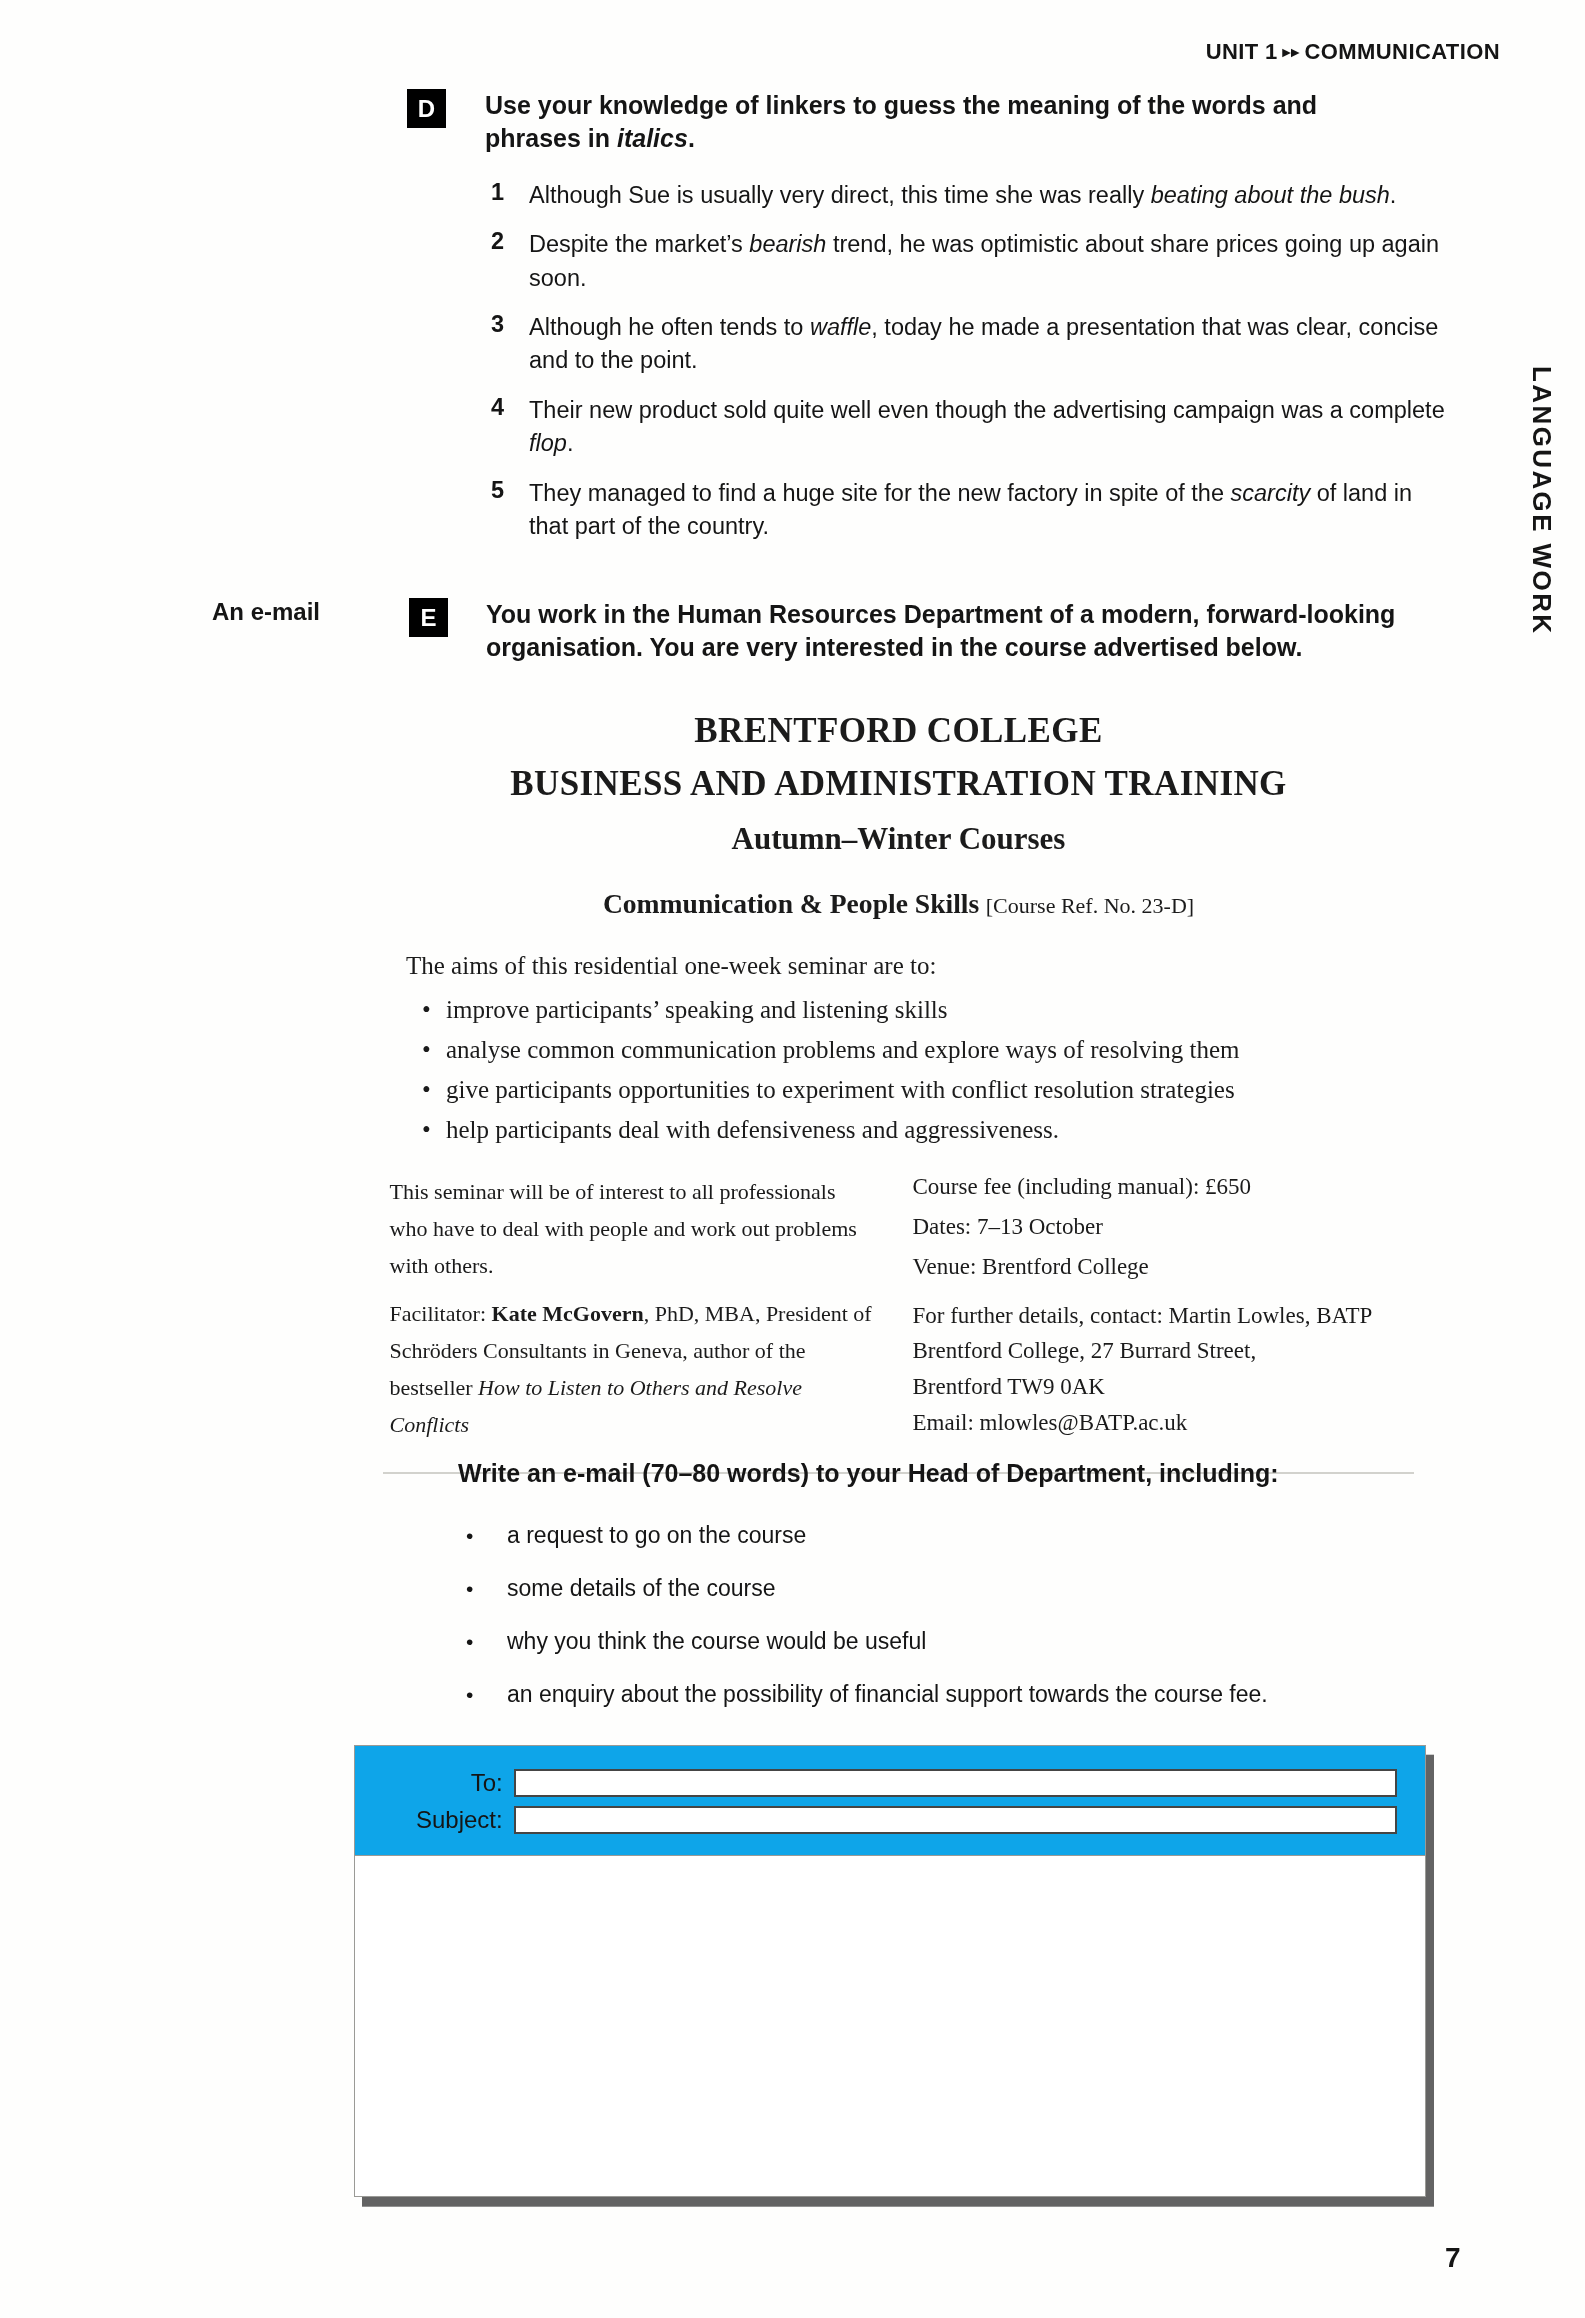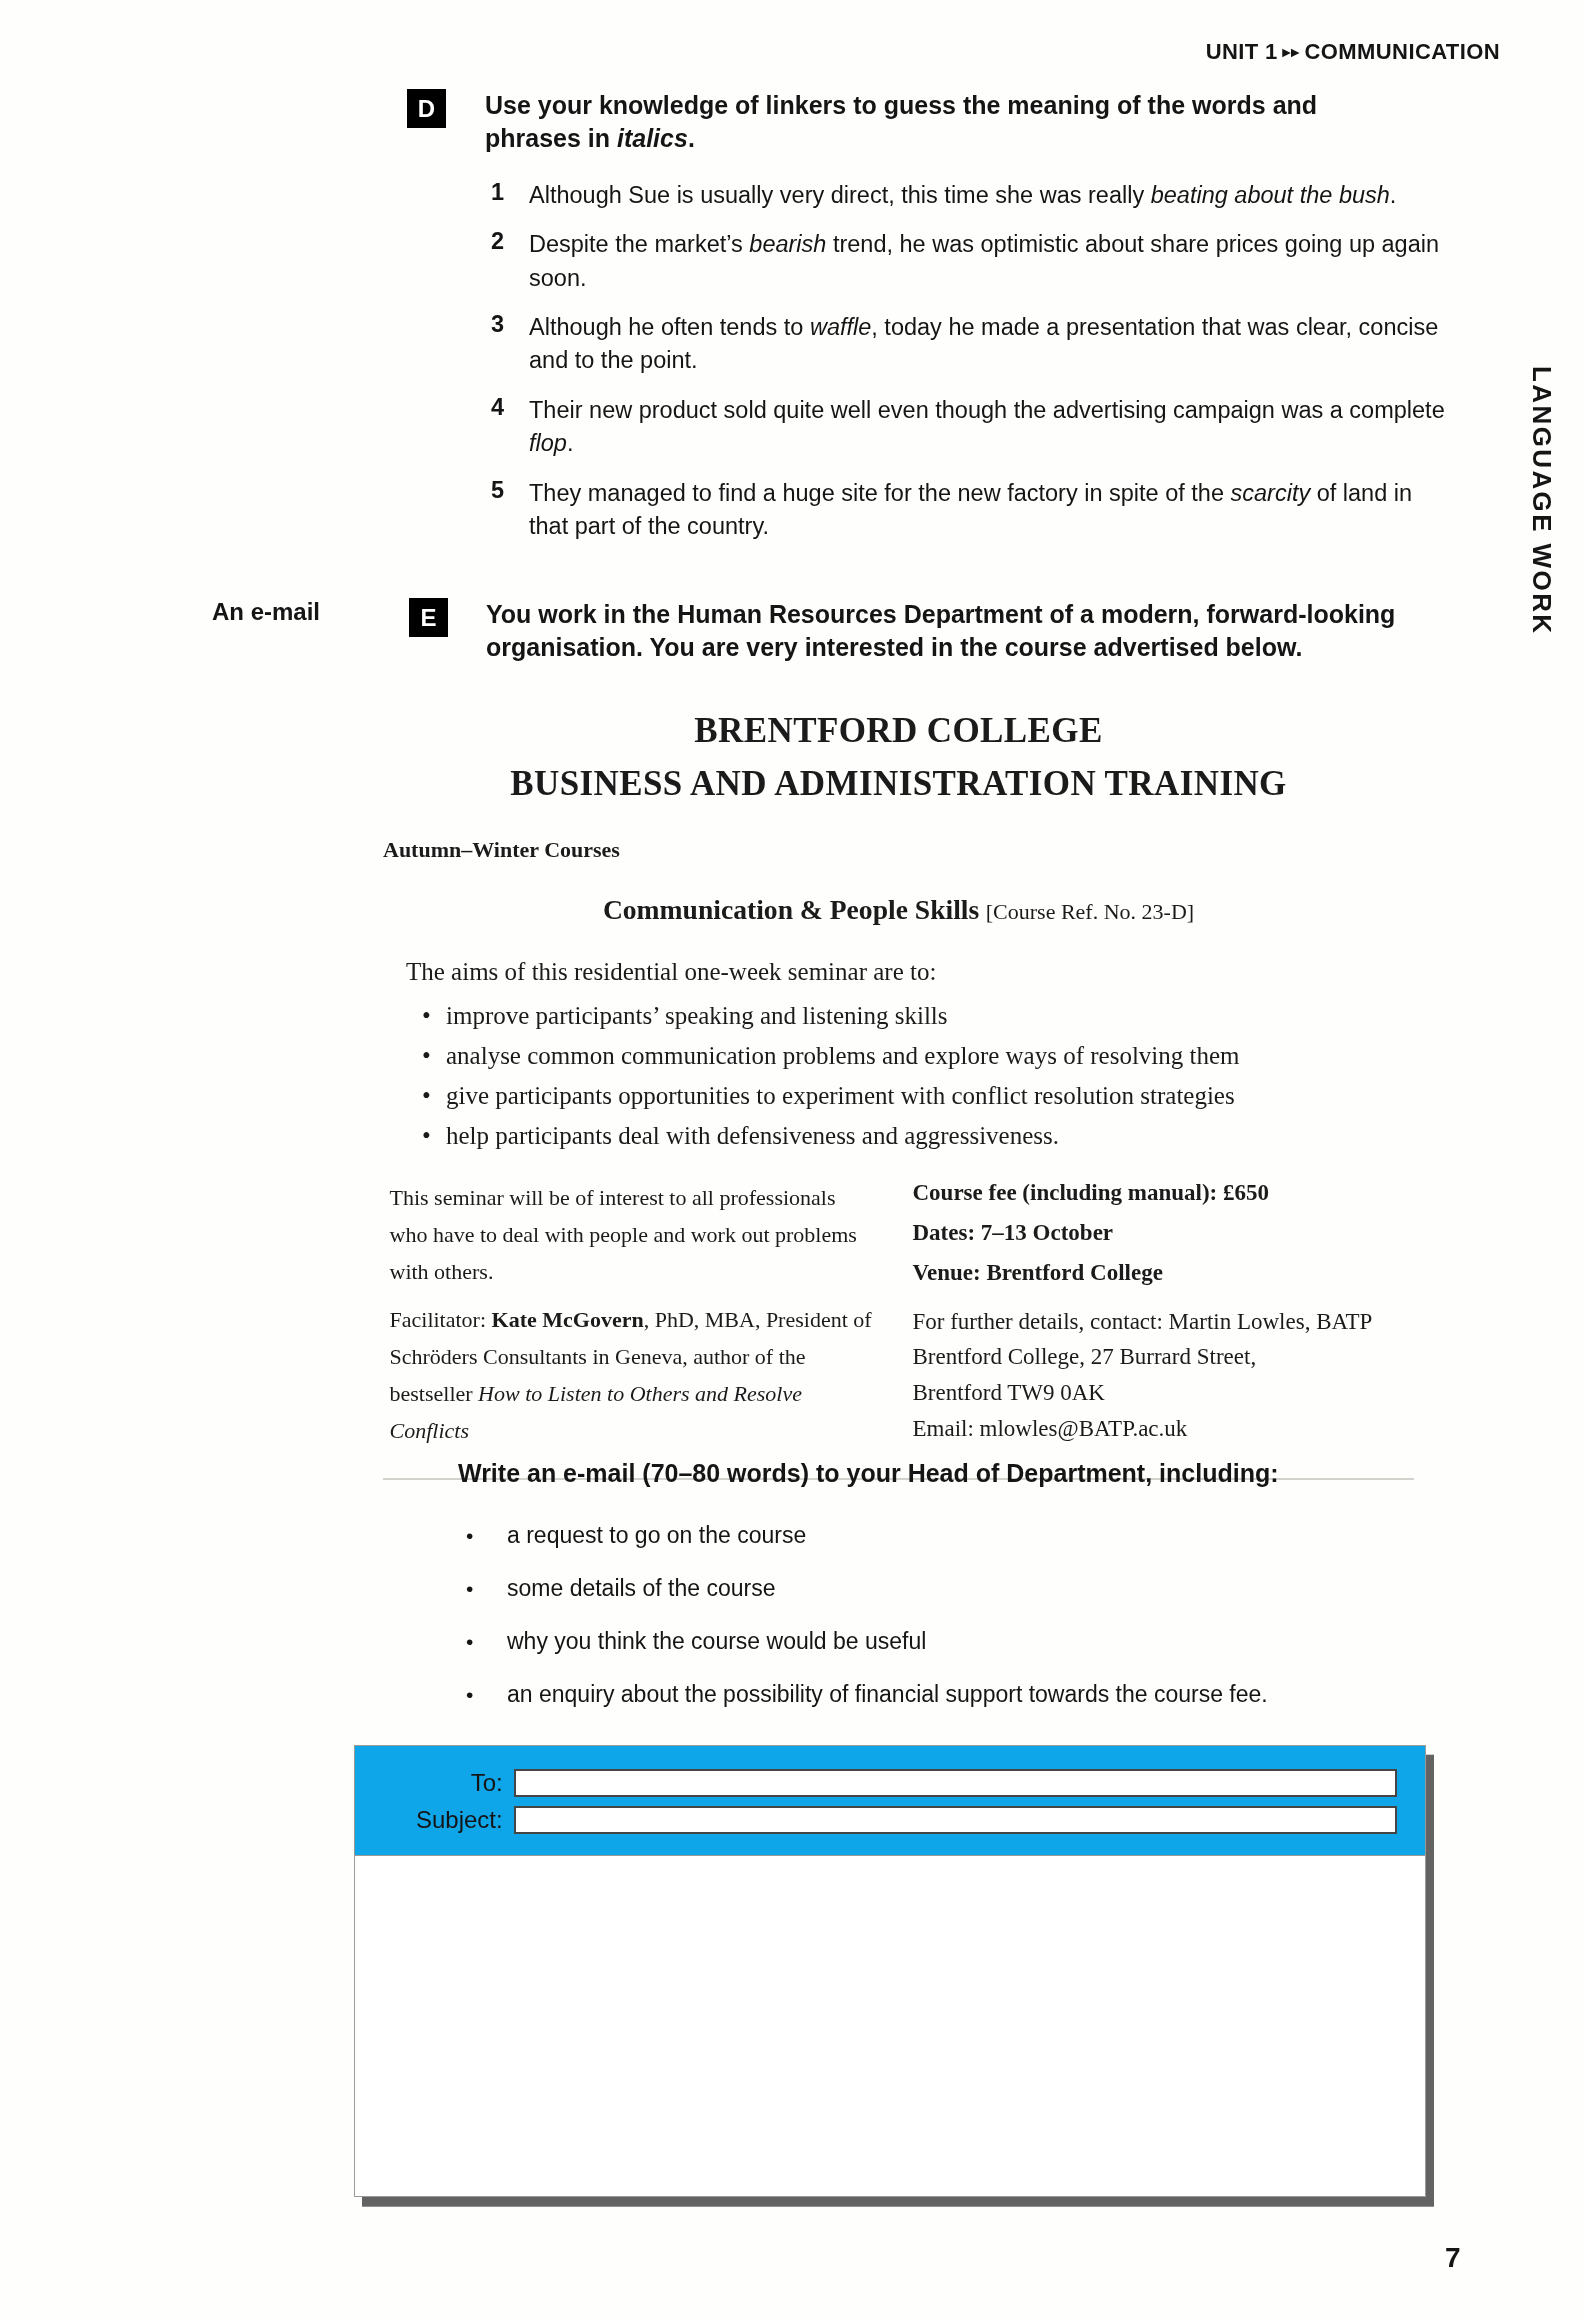--- a/index.html
+++ b/index.html
@@ -84,33 +84,33 @@
   .advert {
     position: absolute;
     left: 383px;
     top: 710px;
     width: 1031px;
     font-family: "Liberation Serif", serif;
     color: #1b1b1b;
   }
   .adv-title { text-align: center; font-weight: bold; font-size: 35px; line-height: 1.2; letter-spacing: 0.4px; }
   .adv-title2 { margin-top: 11.3px; }
-  .adv-subtitle { text-align: left; font-weight: bold; font-size: 22px; margin-top: 32px; }
+  .adv-subtitle { text-align: center; font-weight: bold; font-size: 31px; margin-top: 16px; }
   .course-line { text-align: center; margin-top: 31px; font-size: 27.6px; }
   .course-line .course-title { font-weight: bold; }
   .course-line .course-ref { font-size: 22px; padding-left: 6.5px; }
   .aims-intro { margin-top: 32px; font-size: 25px; padding-left: 23px; }
   .aims { list-style: none; margin-top: 9.7px; padding-left: 39px; }
   .aims li { font-size: 25px; line-height: 1.6; position: relative; padding-left: 24px; }
   .aims li::before { content: "•"; position: absolute; left: 0; }
   .adv-cols { display: flex; margin-top: 24px; padding-left: 6.5px; gap: 37px; }
   .col-left { width: 486px; font-size: 22px; line-height: 1.68; }
   .col-left .facilitator { margin-top: 11.3px; }
   .col-right { width: 495px; font-size: 23px; }
-  .col-right .bold-line { font-weight: bold; margin-bottom: 13.8px; }
+  .col-right .bold-line { font-weight: normal; margin-bottom: 13.8px; }
   .col-right .contact { margin-top: 18px; line-height: 1.55; }
   .b { font-weight: bold; }
   .i { font-style: italic; }
   .adv-rule { margin-top: 27.6px; border-bottom: 2.4px solid #d2d2cd; width: 100%; }
 
   
   .task { position: absolute; left: 458px; top: 1459px; width: 981px; }
   .task-head { font-weight: bold; font-size: 25px; }
   .task-list { list-style: none; margin-top: 34px; }
   .task-list li { font-size: 23px; margin-bottom: 26px; position: relative; padding-left: 49px; }

